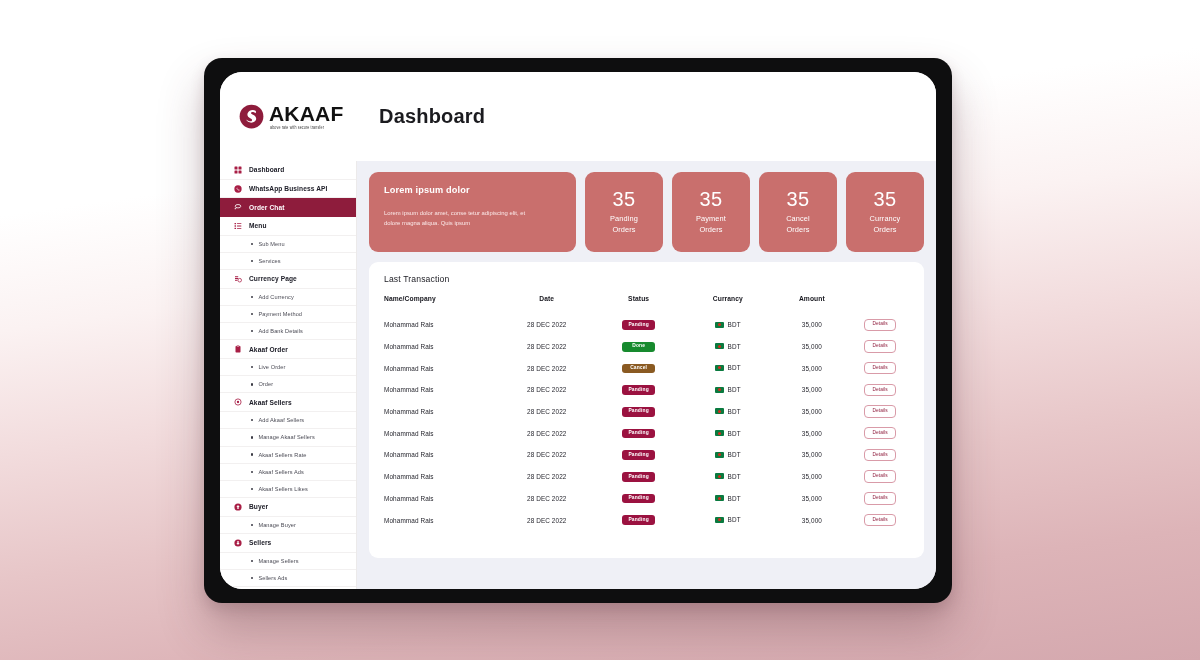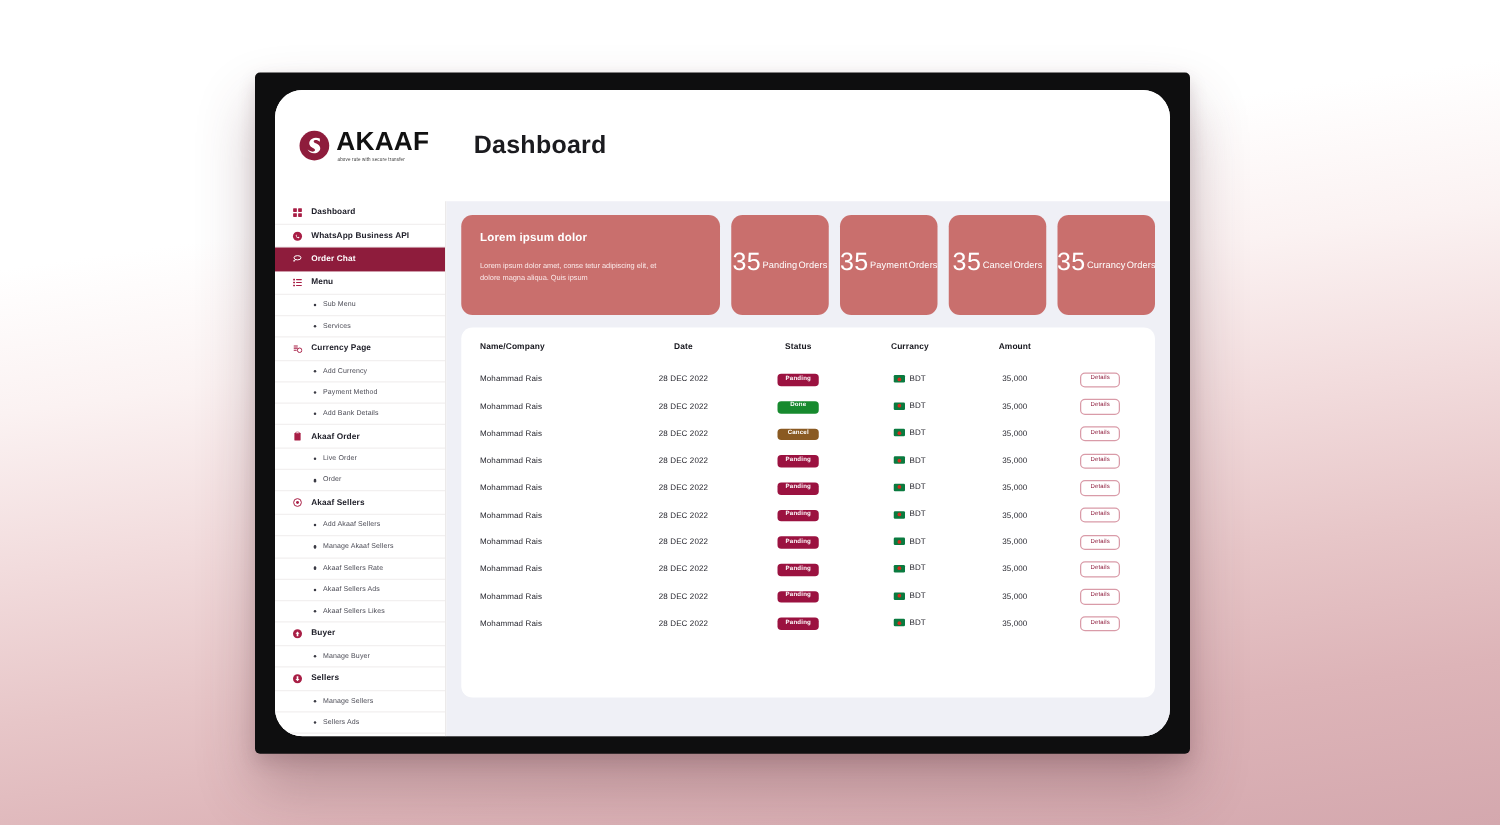--- a/index.html
+++ b/index.html
@@ -26,21 +26,21 @@
   }
 
   
   #tablet {
     position: absolute;
     left: 204px;
     top: 58px;
     width: 748px;
     height: 545px;
     background: #0e0e0f;
-    border-radius: 4px;
+    border-radius: 18px;
     box-shadow: 0 26px 46px rgba(90,50,60,.30), 0 6px 14px rgba(90,50,60,.18);
     padding-left: 40px;
   }
 
   #screen {
     position: absolute;
     left: 16px;
     top: 14px;
     width: 716px;
     height: 517px;
@@ -173,21 +173,21 @@
     color: #fbe9e9;
     max-width: 150px;
   }
 
   .card-stat {
     width: 78px;
     flex: 0 0 78px;
     background: #c96f6d;
     border-radius: 9px;
     display: flex;
-    flex-direction: row;
+    flex-direction: column;
     align-items: center;
     justify-content: center;
     color: #ffffff;
     gap: 1px;
   }
   .card-stat .cs-num {
     font-size: 20px;
     font-weight: 400;
     letter-spacing: .4px;
     line-height: 1.05;
@@ -484,20 +484,21 @@
                   <div class="cs-l1">Cancel</div>
                   <div class="cs-l2">Orders</div>
                 </div><div class="card-stat">
                   <div class="cs-num">35</div>
                   <div class="cs-l1">Currancy</div>
                   <div class="cs-l2">Orders</div>
                 </div></div>
           </section>
 
           <section class="panel">
+            <div class="panel-title">Last Transaction</div>
             <table class="txn">
               <thead>
                 <tr>
                   <th class="c-name">Name/Company</th>
                   <th class="c-date">Date</th>
                   <th class="c-status">Status</th>
                   <th class="c-cur">Currancy</th>
                   <th class="c-amt">Amount</th>
                   <th class="c-act"></th>
                 </tr>

